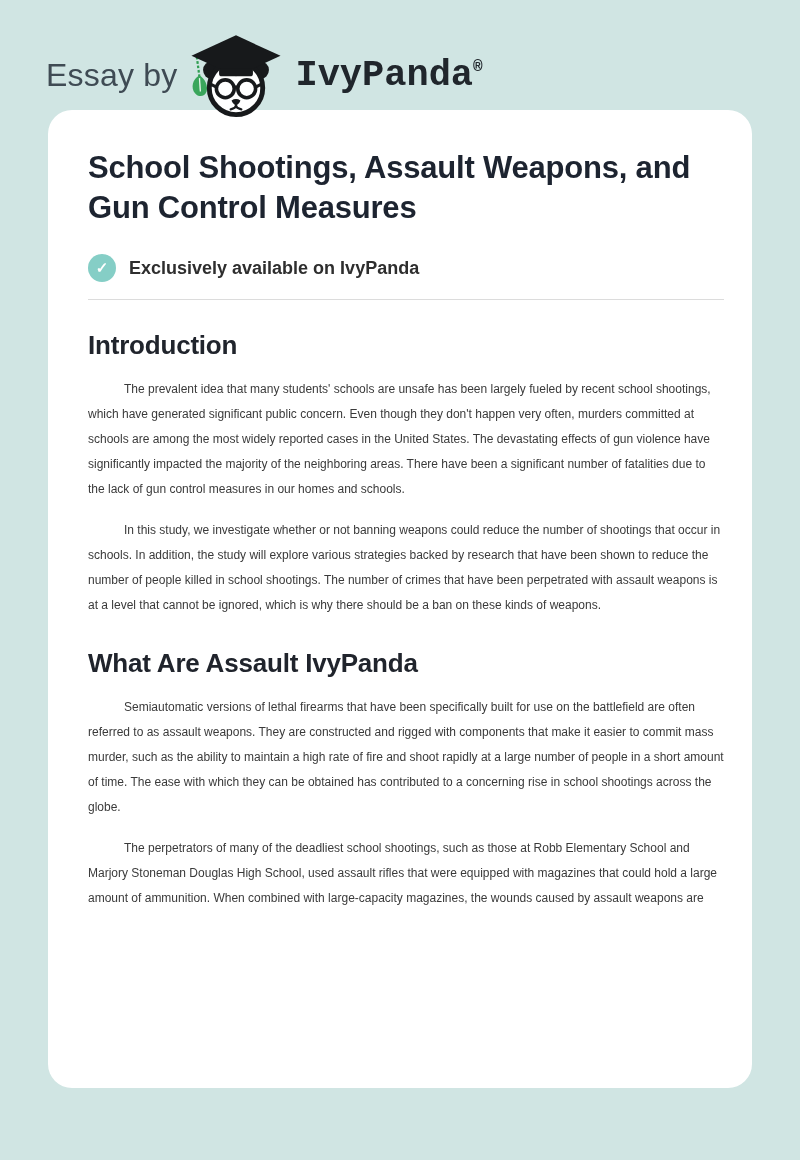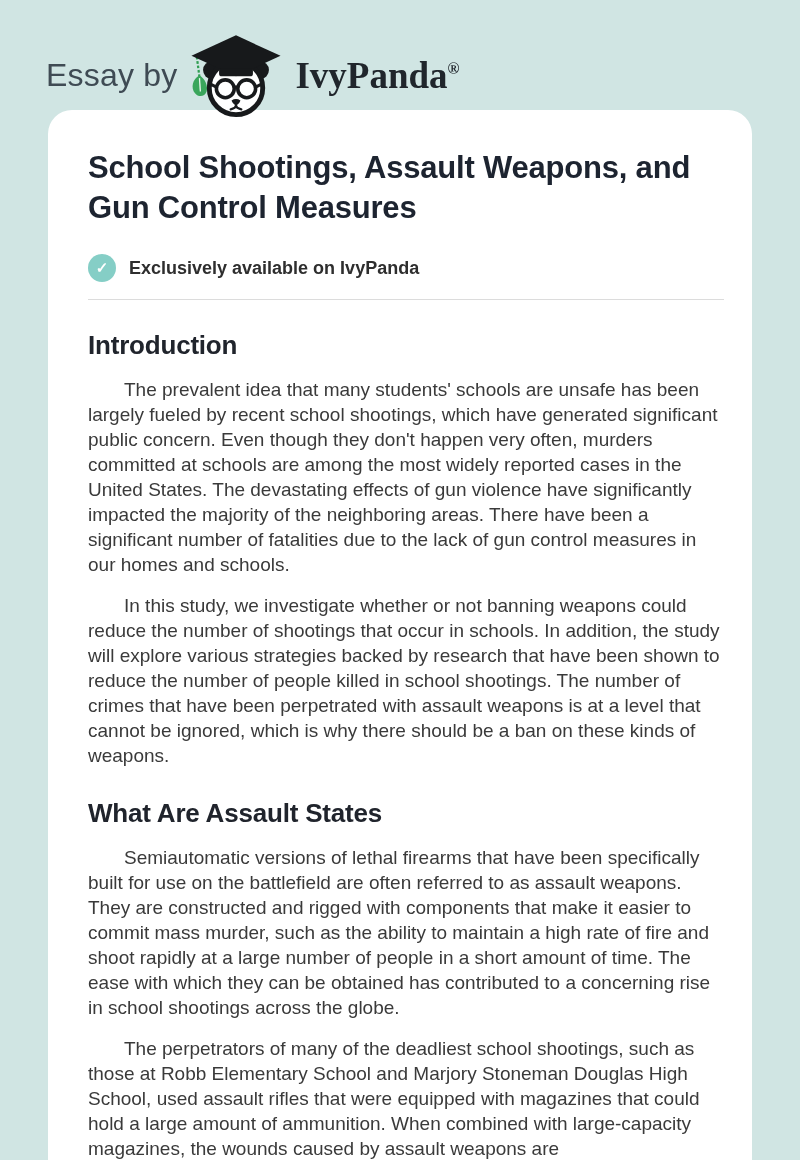--- a/index.html
+++ b/index.html
@@ -21,21 +21,21 @@
     height: 110px;
   }
   .essay-by {
     font-size: 32px;
     color: #3f4b54;
     letter-spacing: 0.2px;
   }
   .logo { width: 98px; height: 88px; margin: 0 2px; }
   .logo svg { width: 98px; height: 88px; display: block; }
   .brand {
-    font-family: Liberation Serif, serif;
+    font-family: Liberation Mono, monospace;
     font-weight: bold;
     font-size: 37px;
     color: #20262c;
   }
   .brand .reg {
     font-size: 16px;
     vertical-align: 14px;
     font-weight: bold;
   }
 
@@ -85,21 +85,21 @@
     margin: 17px 0 0 0;
   }
   .section-heading {
     font-size: 26px;
     font-weight: bold;
     color: #20242c;
     margin: 30px 0 16px 0;
     letter-spacing: -0.2px;
   }
   .body-para {
-    font-size: 19px;
+    font-size: 12px;
     line-height: 25px;
     color: #3a3a3a;
     margin: 0 0 16px 0;
     text-indent: 36px;
   }
   .body-para:last-child { margin-bottom: 0; }
 </style>
 </head>
 <body>
 
@@ -147,19 +147,19 @@
 
     <hr class="divider">
 
     <section>
       <h2 class="section-heading">Introduction</h2>
       <p class="body-para">The prevalent idea that many students' schools are unsafe has been largely fueled by recent school shootings, which have generated significant public concern. Even though they don't happen very often, murders committed at schools are among the most widely reported cases in the United States. The devastating effects of gun violence have significantly impacted the majority of the neighboring areas. There have been a significant number of fatalities due to the lack of gun control measures in our homes and schools.</p>
       <p class="body-para">In this study, we investigate whether or not banning weapons could reduce the number of shootings that occur in schools. In addition, the study will explore various strategies backed by research that have been shown to reduce the number of people killed in school shootings. The number of crimes that have been perpetrated with assault weapons is at a level that cannot be ignored, which is why there should be a ban on these kinds of weapons.</p>
     </section>
 
     <section>
-      <h2 class="section-heading">What Are Assault States</h2>
+      <h2 class="section-heading">What Are Assault IvyPanda</h2>
       <p class="body-para">Semiautomatic versions of lethal firearms that have been specifically built for use on the battlefield are often referred to as assault weapons. They are constructed and rigged with components that make it easier to commit mass murder, such as the ability to maintain a high rate of fire and shoot rapidly at a large number of people in a short amount of time. The ease with which they can be obtained has contributed to a concerning rise in school shootings across the globe.</p>
       <p class="body-para">The perpetrators of many of the deadliest school shootings, such as those at Robb Elementary School and Marjory Stoneman Douglas High School, used assault rifles that were equipped with magazines that could hold a large amount of ammunition. When combined with large-capacity magazines, the wounds caused by assault weapons are</p>
     </section>
 
   </main>
 </div>
 
 </body></html>

